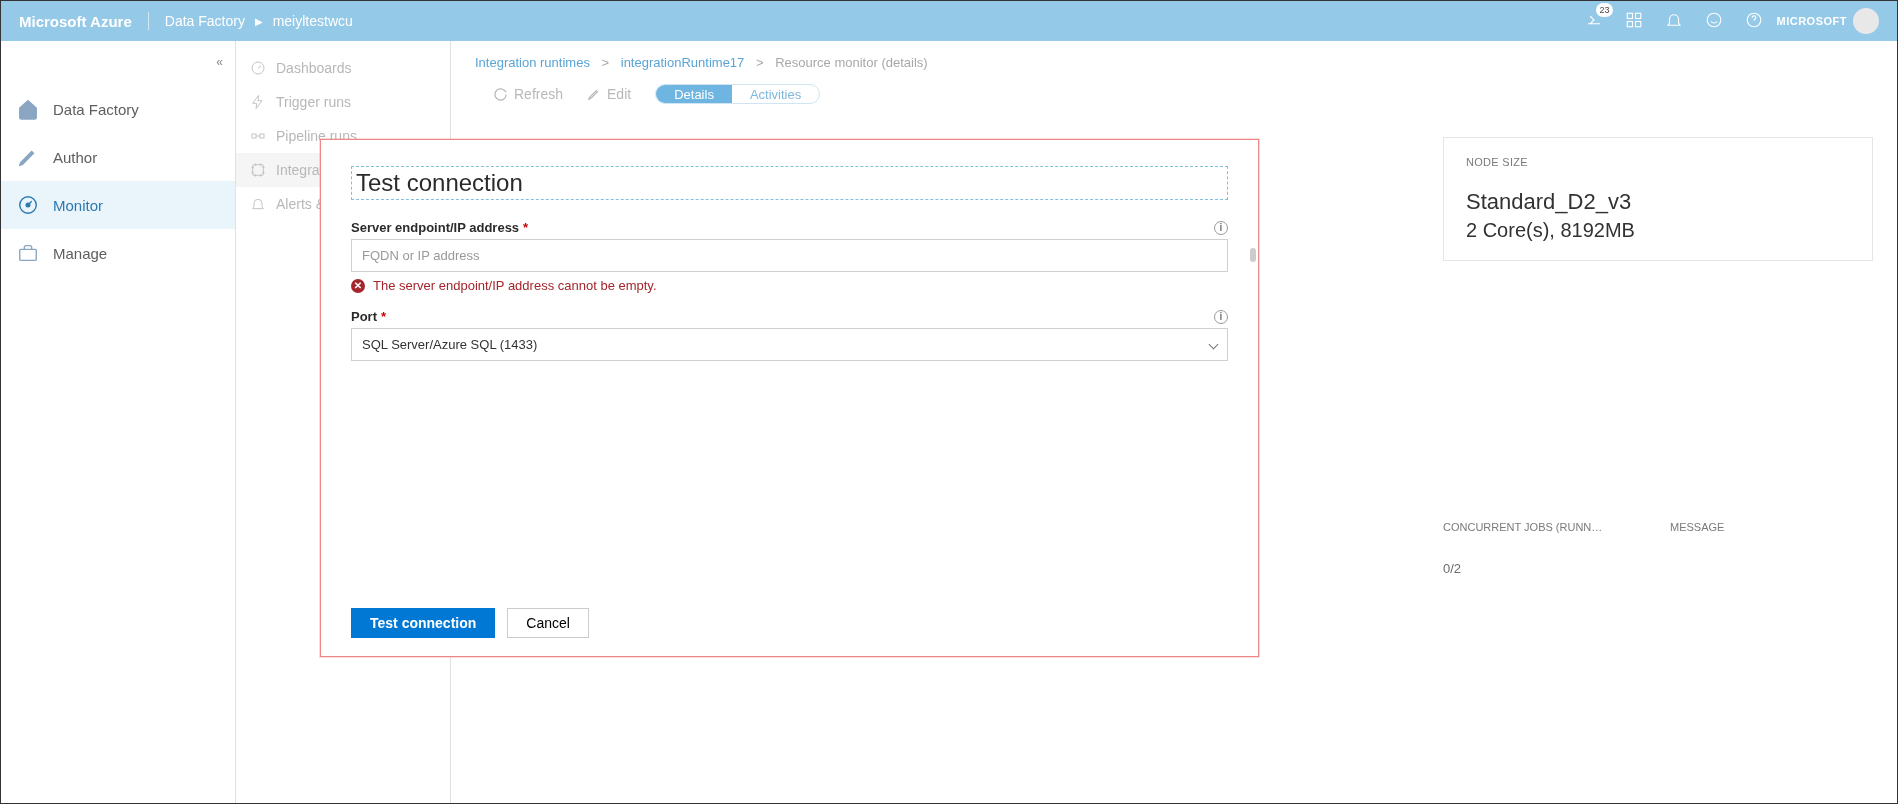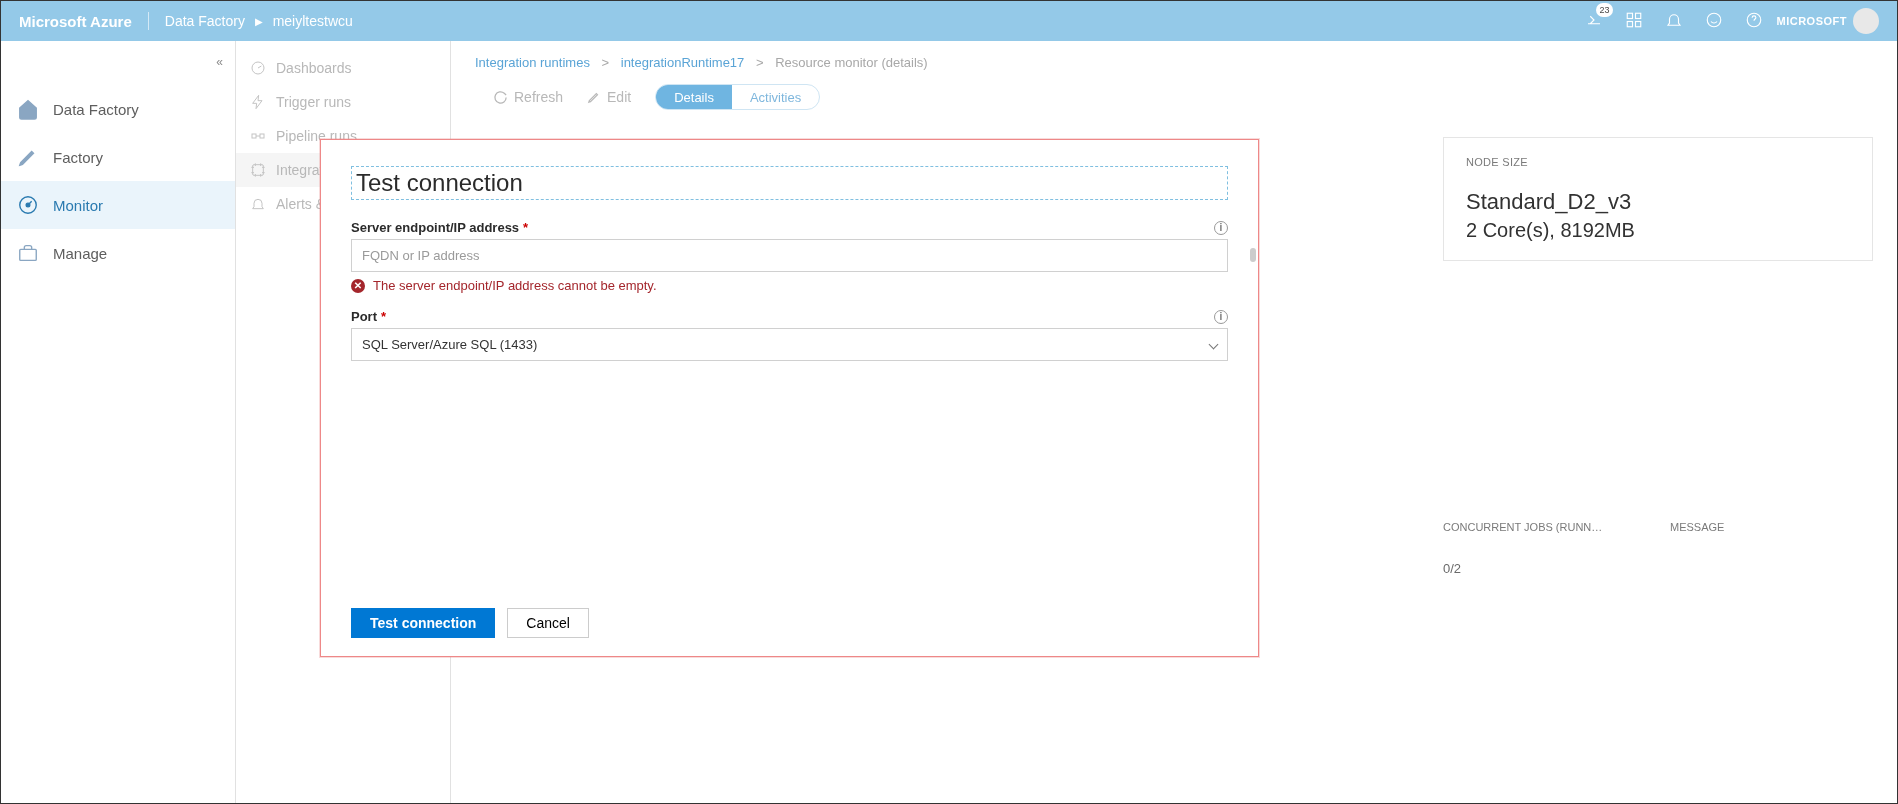--- a/index.html
+++ b/index.html
@@ -33,21 +33,21 @@
 .nav2 li { display: flex; align-items: center; height: 34px; padding-left: 14px; gap: 10px; color: #b8b8b8; font-size: 14px; cursor: pointer; }
 .nav2 li.sel { background: #f5f5f5; }
 .nav2 .ic2 { width: 16px; height: 16px; stroke: #c4c4c4; fill: none; stroke-width: 1.5; }
 
 .main { flex: 1; padding: 14px 24px 0 24px; position: relative; color: #6a6a6a; }
 .crumbs2 { font-size: 13px; color: #a8a8a8; }
 .crumbs2 .lnk { color: #5aa4d6; }
 .crumbs2 .sep2 { margin: 0 8px; }
 .actions { display: flex; align-items: center; gap: 24px; margin-top: 14px; margin-left: 18px; }
 .actions .abtn { display: flex; align-items: center; gap: 6px; color: #b8b8b8; font-size: 14px; cursor: pointer; }
-.pill-group { border: 1px solid #cfe5f3; border-radius: 14px; height: 26px; display: flex; align-items: center; overflow: hidden; }
+.pill-group { border: 1px solid #cfe5f3; border-radius: 14px; height: 20px; display: flex; align-items: center; overflow: hidden; }
 .pill-group .pill { padding: 0 18px; height: 100%; display: flex; align-items: center; font-size: 13px; color: #7fb7dd; cursor: pointer; }
 .pill-group .pill.on { background: #6fb5e1; color: #fff; }
 
 .card { position: absolute; right: 24px; top: 96px; width: 430px; border: 1px solid #e5e5e5; background: #fff; padding: 18px 22px; }
 .card .lbl { font-size: 11px; color: #7a7a7a; letter-spacing: 0.3px; }
 .card .v1 { font-size: 22px; color: #323232; margin-top: 21px; }
 .card .v2 { font-size: 20px; color: #323232; margin-top: 4px; }
 
 .cols { position: absolute; right: 24px; top: 480px; width: 430px; display: flex; gap: 24px; font-size: 11px; color: #7a7a7a; }
 .cols .c { flex: 1; }
@@ -119,21 +119,21 @@
         <li>
           <svg class="ic" viewBox="0 0 24 24">
               <path d="M3 11l9-8 9 8v10a2 2 0 01-2 2H5a2 2 0 01-2-2z" fill="#8aa6c2"></path>
             </svg>
           <span>Data Factory</span>
         </li>
         <li>
           <svg class="ic" viewBox="0 0 24 24">
               <path d="M3 21l3-1 12-12-2-2L4 18l-1 3z" fill="#8aa6c2"></path>
             </svg>
-          <span>Factory</span>
+          <span>Author</span>
         </li>
         <li class="active">
           <svg class="ic" viewBox="0 0 24 24">
               <circle cx="12" cy="12" r="9" fill="none" stroke="#2a7ab0"></circle>
               <path d="M12 12l4-4" stroke="#2a7ab0"></path>
               <circle cx="12" cy="12" r="2" fill="#2a7ab0"></circle>
             </svg>
           <span>Monitor</span>
         </li>
         <li>

